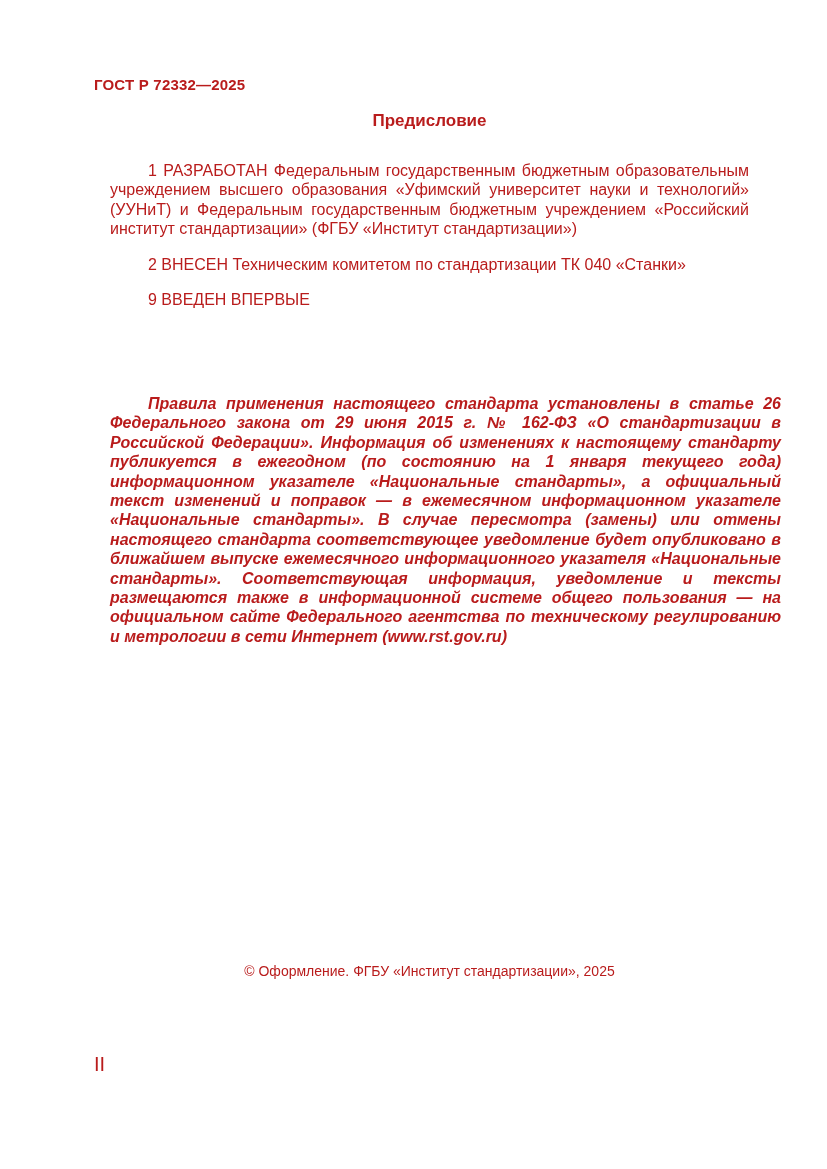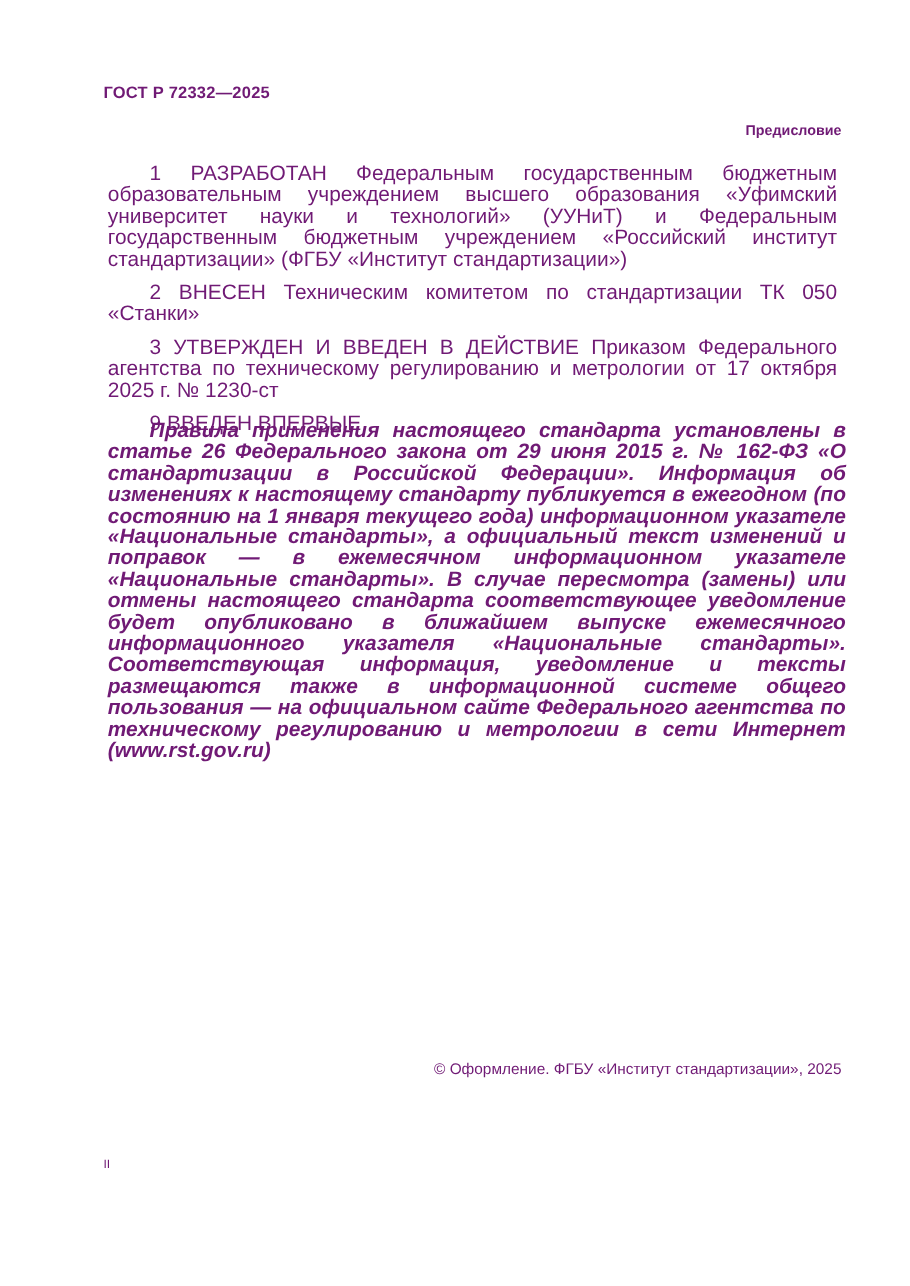--- a/index.html
+++ b/index.html
@@ -6,101 +6,100 @@
     margin: 0;
     padding: 0;
     background: #ffffff;
   }
   .page {
     position: relative;
     width: 827px;
     height: 1169px;
     background: #ffffff;
     font-family: "Liberation Sans", sans-serif;
-    color: #701a75;
+    color: #b91c1c;
     overflow: hidden;
   }
   .doc-code {
     position: absolute;
     top: 76px;
     left: 94px;
     font-size: 15px;
     font-weight: bold;
     letter-spacing: 0.2px;
   }
   .page-title {
     position: absolute;
     top: 111px;
     left: 94px;
     width: 671px;
     margin: 0;
-    text-align: right;
-    font-size: 13px;
+    text-align: center;
+    font-size: 17px;
     font-weight: bold;
   }
   .foreword {
     position: absolute;
     top: 145px;
     left: 94px;
     width: 671px;
   }
   .foreword p,
   .legal-note,
   .repro-note {
-    margin: 4px;
-    font-size: 19px;
+    margin: 16px;
+    font-size: 16px;
     line-height: 19.4px;
     text-align: justify;
     text-indent: 38px;
   }
   .foreword p {
     margin-bottom: 11px;
   }
   .legal-note {
     position: absolute;
     top: 378px;
     left: 94px;
     width: 671px;
     font-style: italic;
     font-weight: bold;
   }
   .copyright {
     position: absolute;
     top: 963px;
     left: 94px;
     width: 671px;
-    text-align: right;
+    text-align: center;
     font-size: 14px;
   }
   .repro-note {
     position: absolute;
     top: 997px;
     left: 94px;
     width: 671px;
   }
   .page-number {
     position: absolute;
     top: 1053px;
     left: 94px;
-    font-size: 11px;
+    font-size: 20px;
   }
 </style>
 </head>
 <body>
 
 <div class="page">
 
   <div class="doc-code">ГОСТ Р 72332—2025</div>
 
   <h1 class="page-title">Предисловие</h1>
 
   <div class="foreword">
     <p>1  РАЗРАБОТАН  Федеральным  государственным  бюджетным  образовательным  учреждением высшего образования «Уфимский университет науки и технологий» (УУНиТ) и Федеральным государственным бюджетным учреждением «Российский институт стандартизации» (ФГБУ «Институт стандартизации»)</p>
-    <p>2  ВНЕСЕН Техническим комитетом по стандартизации ТК 050 «Станки»</p>
-    <p>3  УТВЕРЖДЕН  И  ВВЕДЕН  В  ДЕЙСТВИЕ  Приказом  Федерального  агентства  по  техническому регулированию и метрологии от 17 октября 2025 г. № 1230-ст</p>
+    <p>2  ВНЕСЕН Техническим комитетом по стандартизации ТК 040 «Станки»</p>
     <p>9  ВВЕДЕН ВПЕРВЫЕ</p>
   </div>
 
   <p class="legal-note">Правила применения настоящего стандарта установлены в статье 26 Федерального закона от 29 июня 2015 г. № 162-ФЗ «О стандартизации в Российской Федерации». Информация об изменениях к настоящему стандарту публикуется в ежегодном (по состоянию на 1 января текущего года) информационном указателе «Национальные стандарты», а официальный текст изменений и поправок — в ежемесячном информационном указателе «Национальные стандарты». В случае пересмотра (замены) или отмены настоящего стандарта соответствующее уведомление будет опубликовано в ближайшем выпуске ежемесячного информационного указателя «Национальные стандарты». Соответствующая информация, уведомление и тексты размещаются также в информационной системе общего пользования — на официальном сайте Федерального агентства по техническому регулированию и метрологии в сети Интернет (www.rst.gov.ru)</p>
 
   <div class="copyright">© Оформление. ФГБУ «Институт стандартизации», 2025</div>
 
 
   <div class="page-number">II</div>
 

